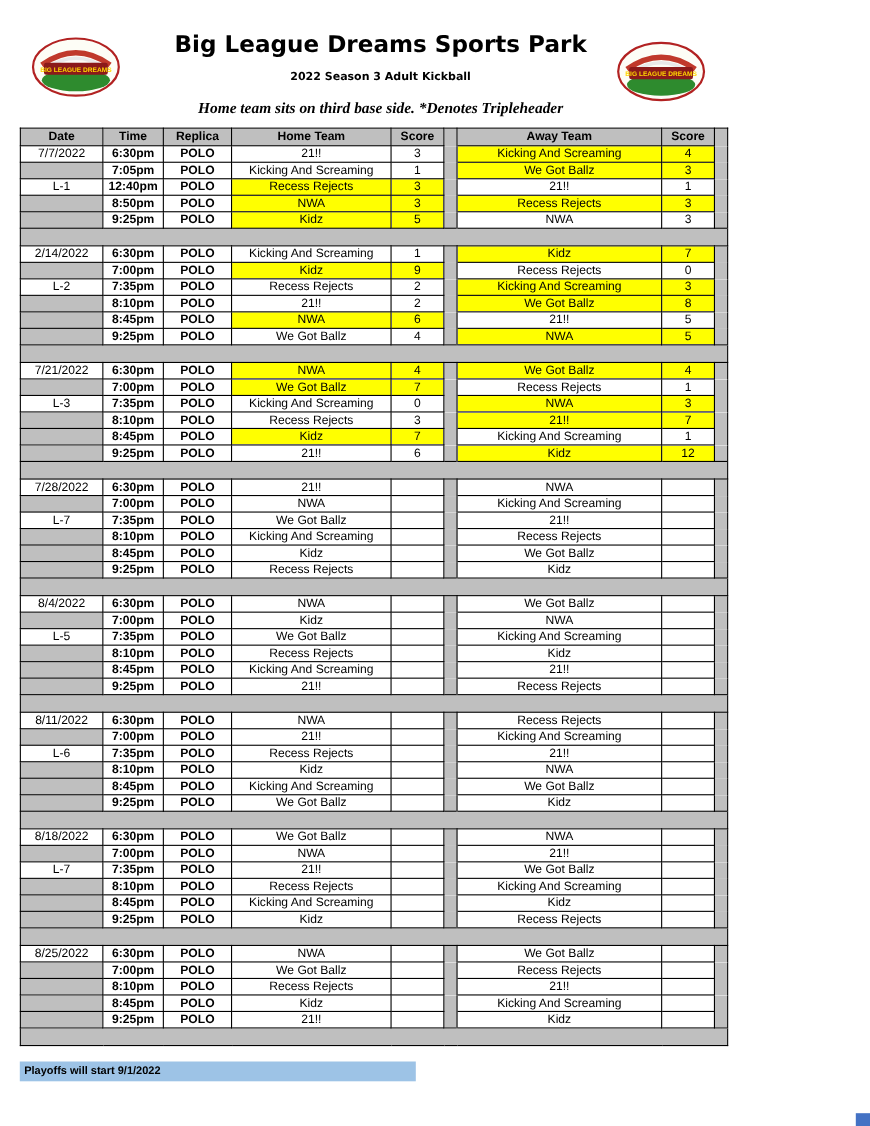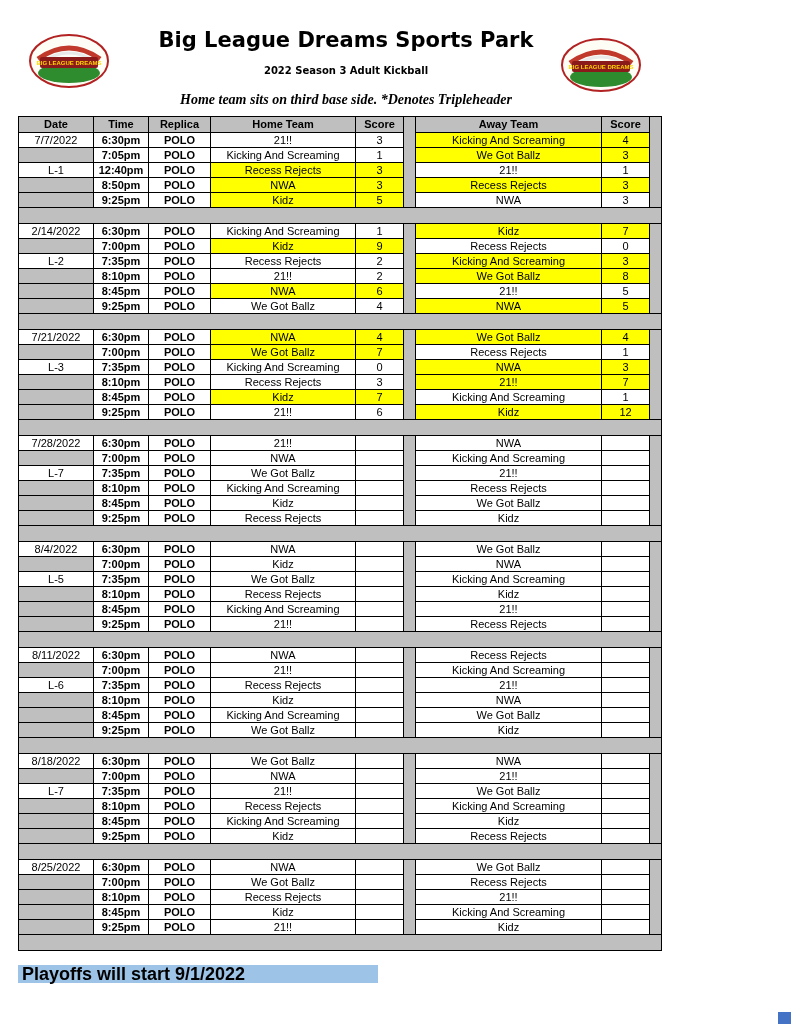--- a/index.html
+++ b/index.html
@@ -23,21 +23,21 @@
   .sched th { background:#BFBFBF; font-weight:bold; height:16px; }
   td.c-date { font-weight:normal; }
   td.graycell { background:#BFBFBF; }
   td.c-time, td.c-replica { font-weight:bold; }
   td.c-gap, td.c-right, th.c-gap, th.c-right { background:#BFBFBF; border-top:none; border-bottom:none; }
   th.c-gap, th.c-right { border-top:1px solid #000; }
   td.hl { background:#FFFF00; }
   tr.spacer td { background:#BFBFBF; border:1px solid #000; height:16px; }
 
   .footer { margin:14px 0 0 18px; width:360px; height:18px; background:#9DC3E6;
-            font-weight:bold; font-size:18px; line-height:18px; padding-left:4px; color:#000; }
+            font-weight:bold; font-size:10px; line-height:18px; padding-left:4px; color:#000; }
   .corner { position:absolute; right:0; bottom:0; width:13px; height:12px; background:#4472C4; }
 </style>
 </head>
 <body>
 
 <div class="page">
 
   <span class="logo left">
     <svg viewBox="0 0 82 57" width="82" height="57">
       <ellipse cx="41" cy="28" rx="39" ry="26" fill="#fdfdf6" stroke="#b22222" stroke-width="2"></ellipse>

